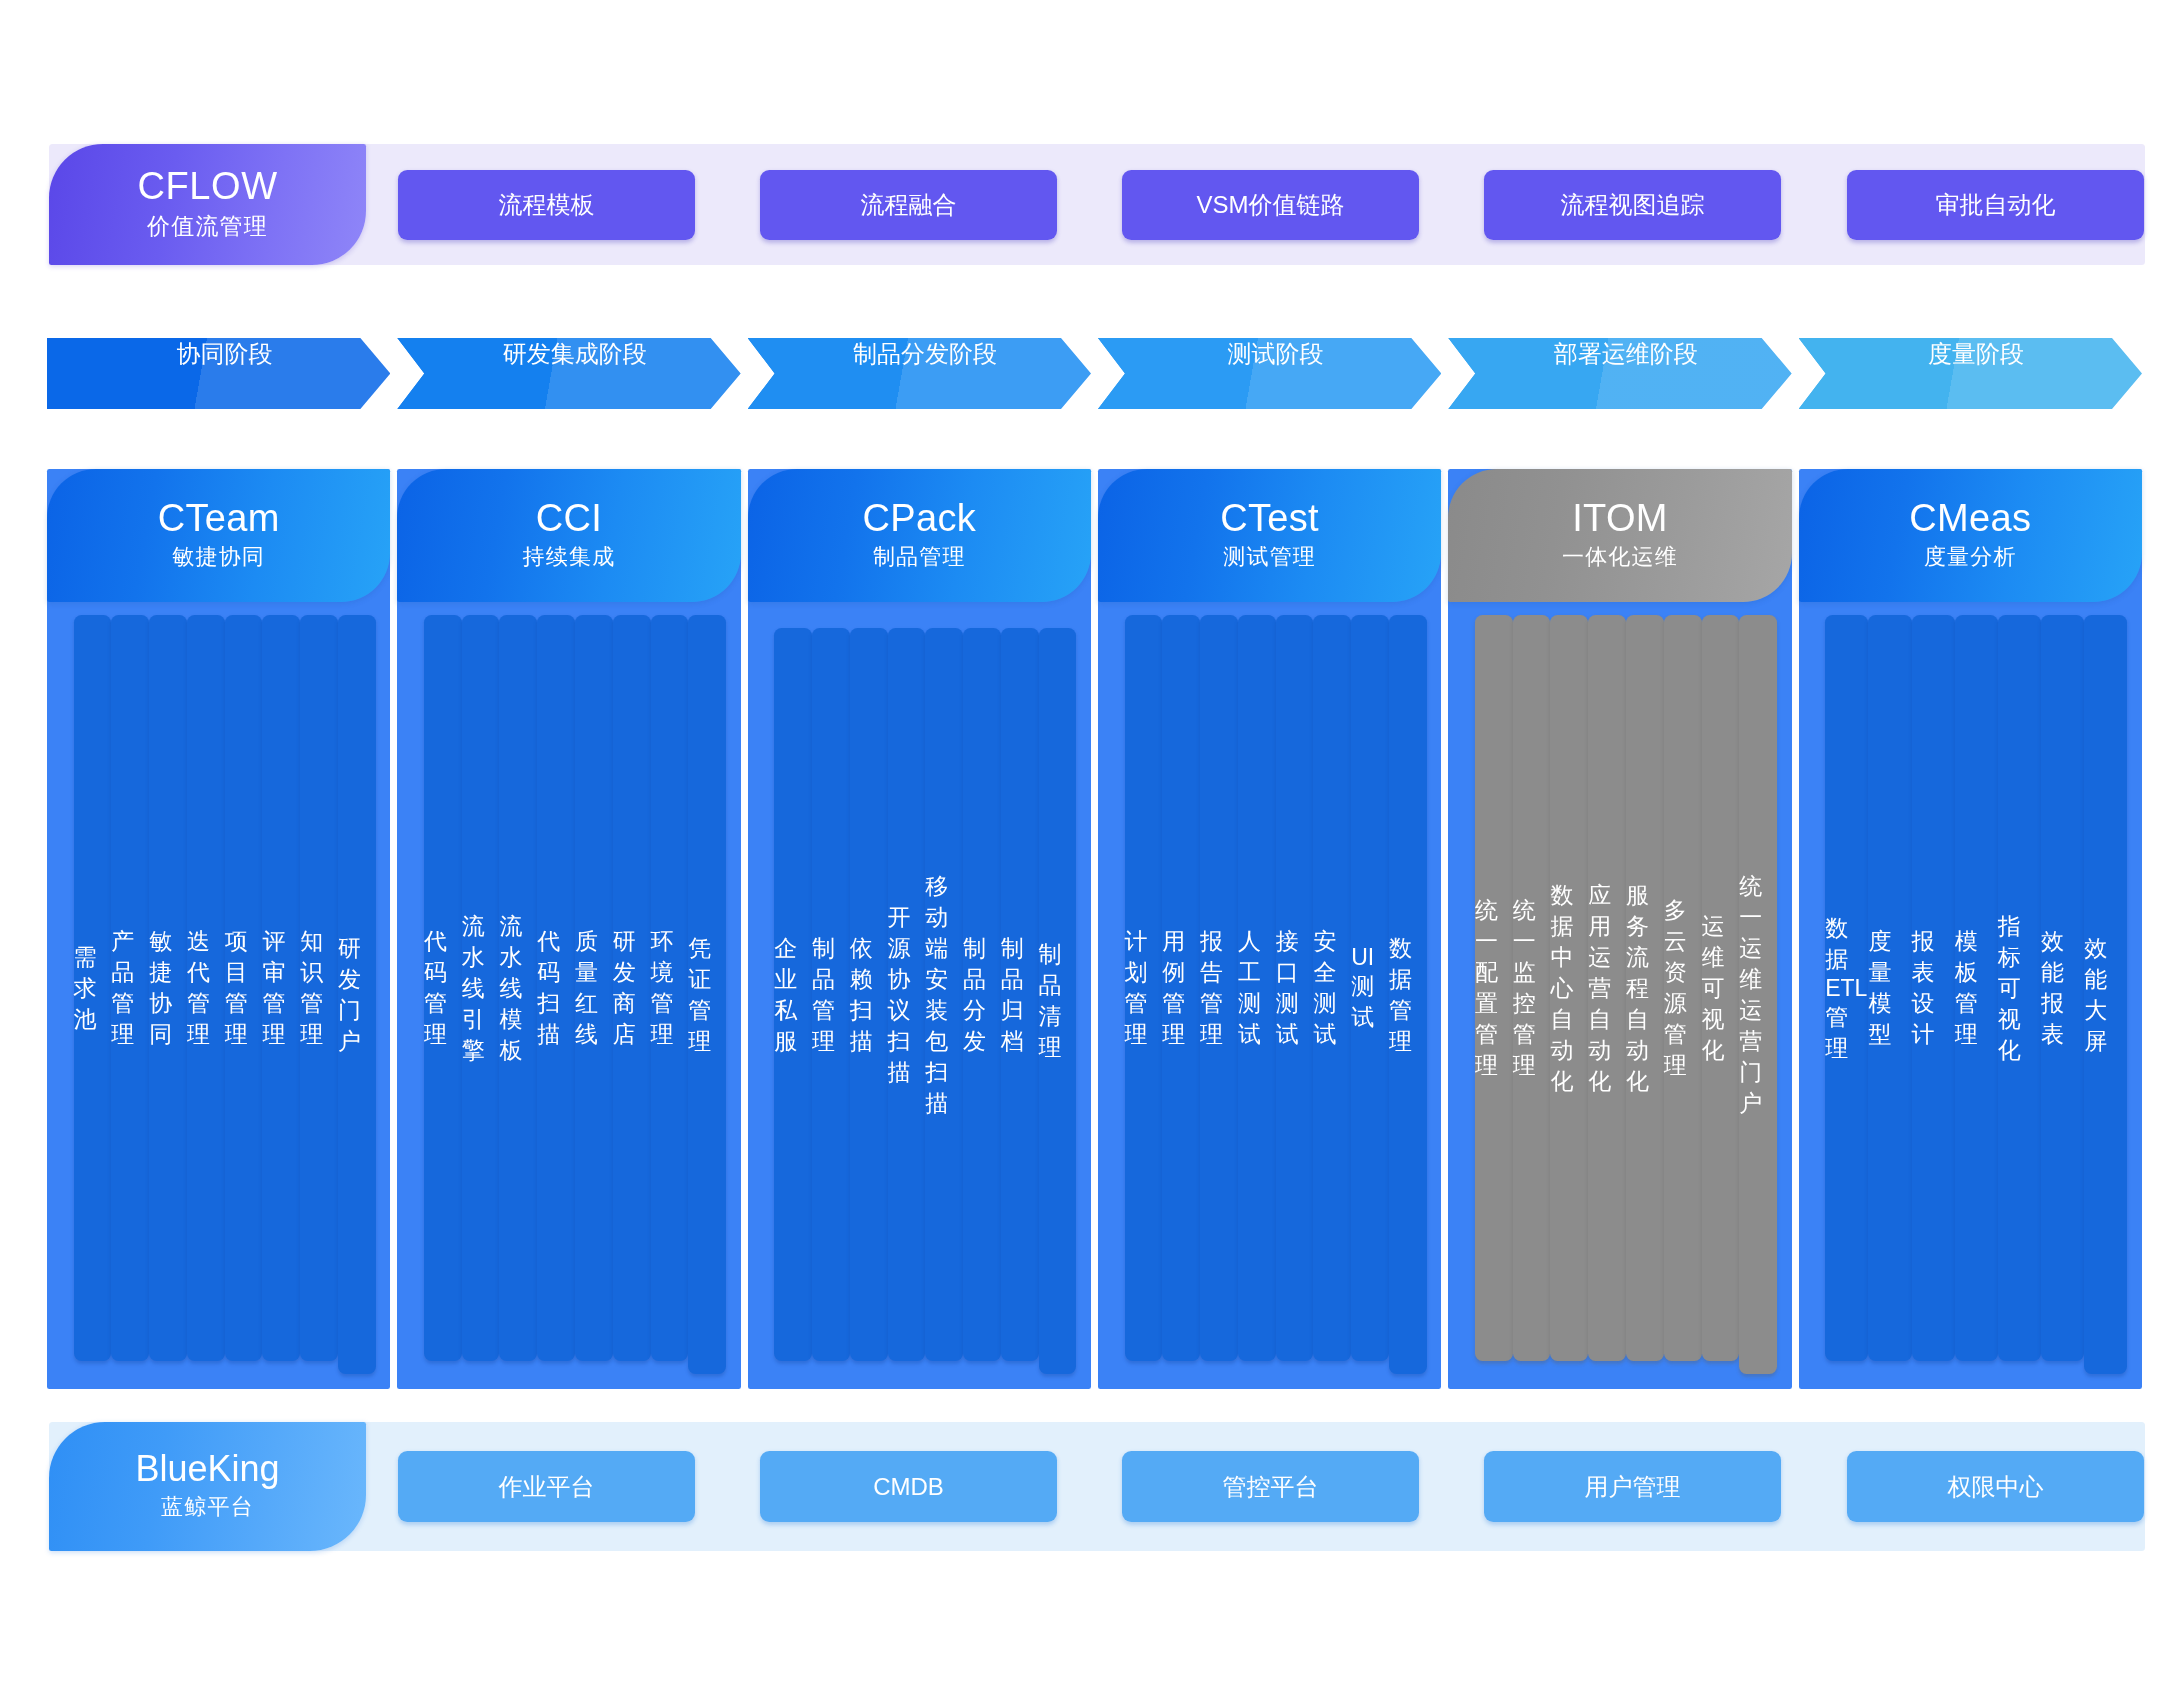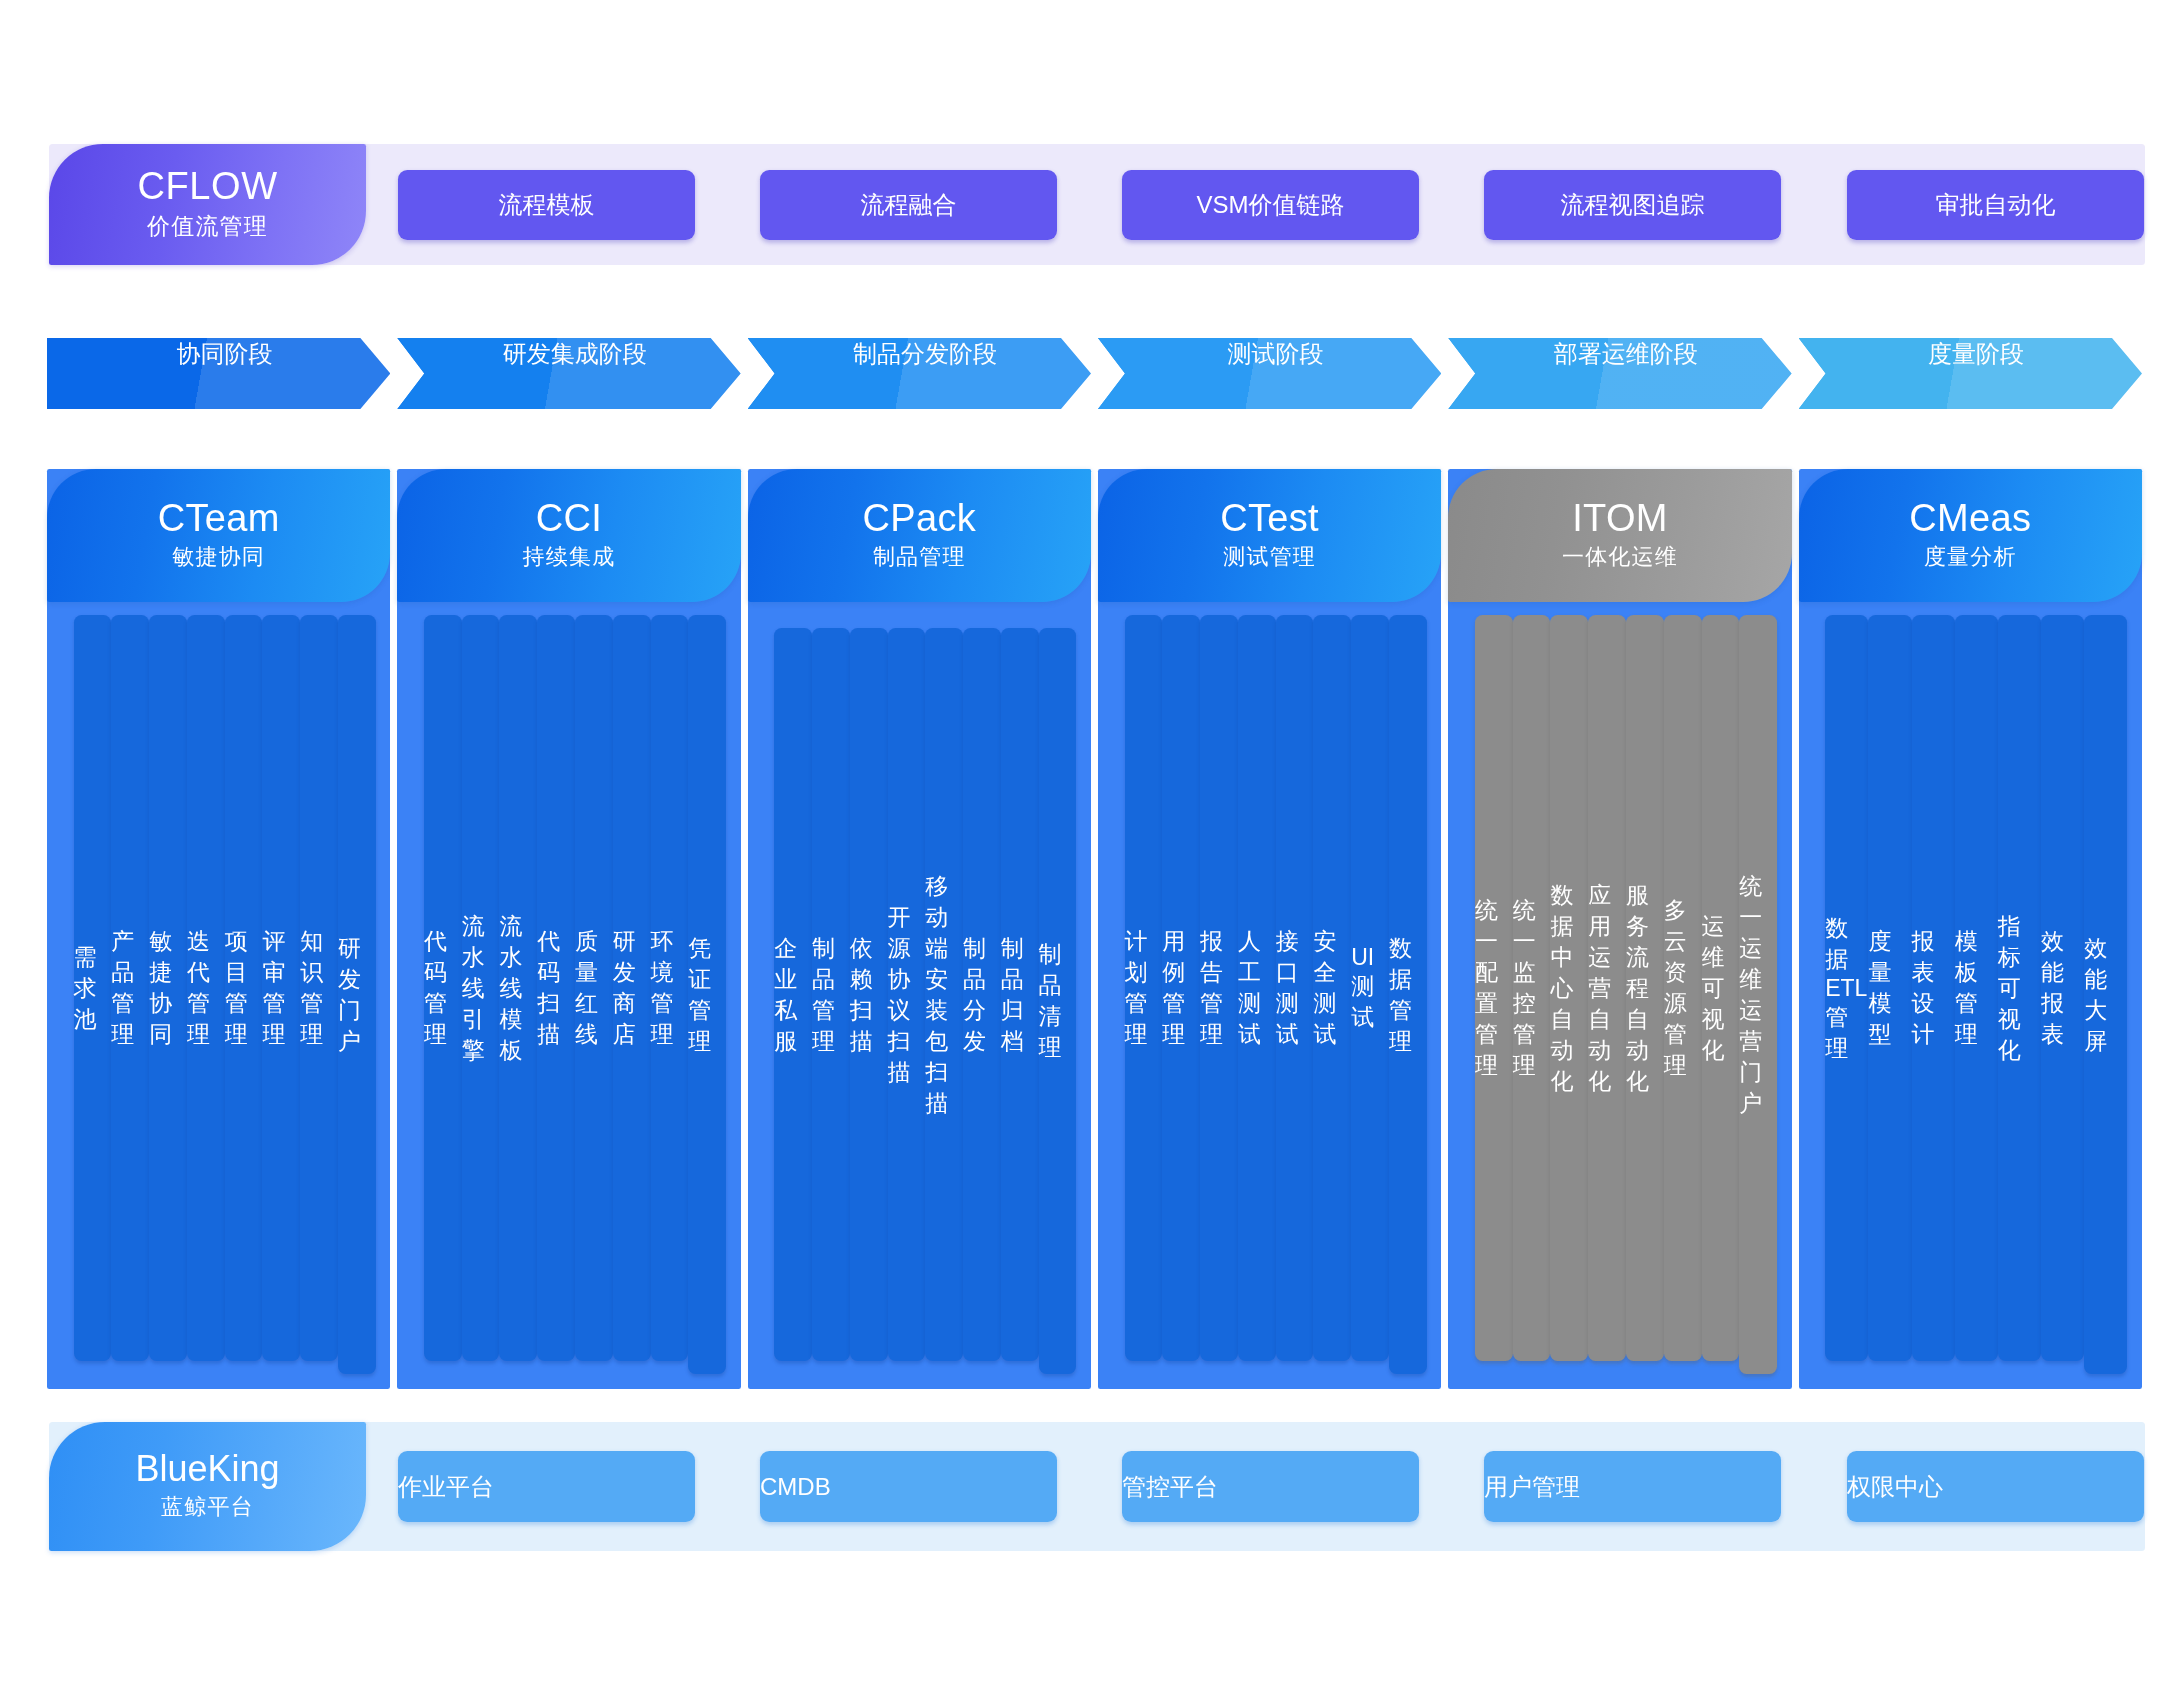--- a/index.html
+++ b/index.html
@@ -209,21 +209,21 @@
     align-items: center;
   }
   .bk-chip {
     height: 71px;
     background: #54aaf5;
     border-radius: 9.3px;
     color: #fff;
     font-size: 24px;
     display: flex;
     align-items: center;
-    justify-content: flex-start;
+    justify-content: center;
     box-shadow: 0 2.3px 4.1px rgba(50,130,220,0.30);
   }
 </style>
 </head>
 <body>
 
 <div class="canvas">
 
   <div class="cflow-row">
     <div class="cflow-badge">

